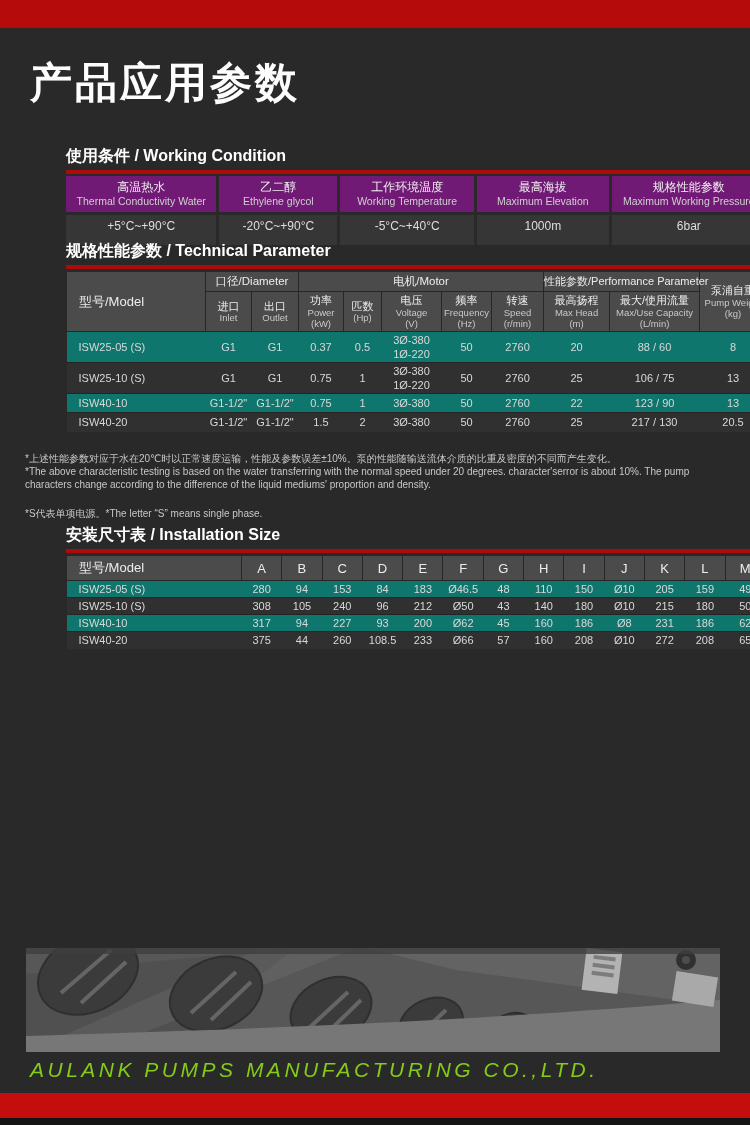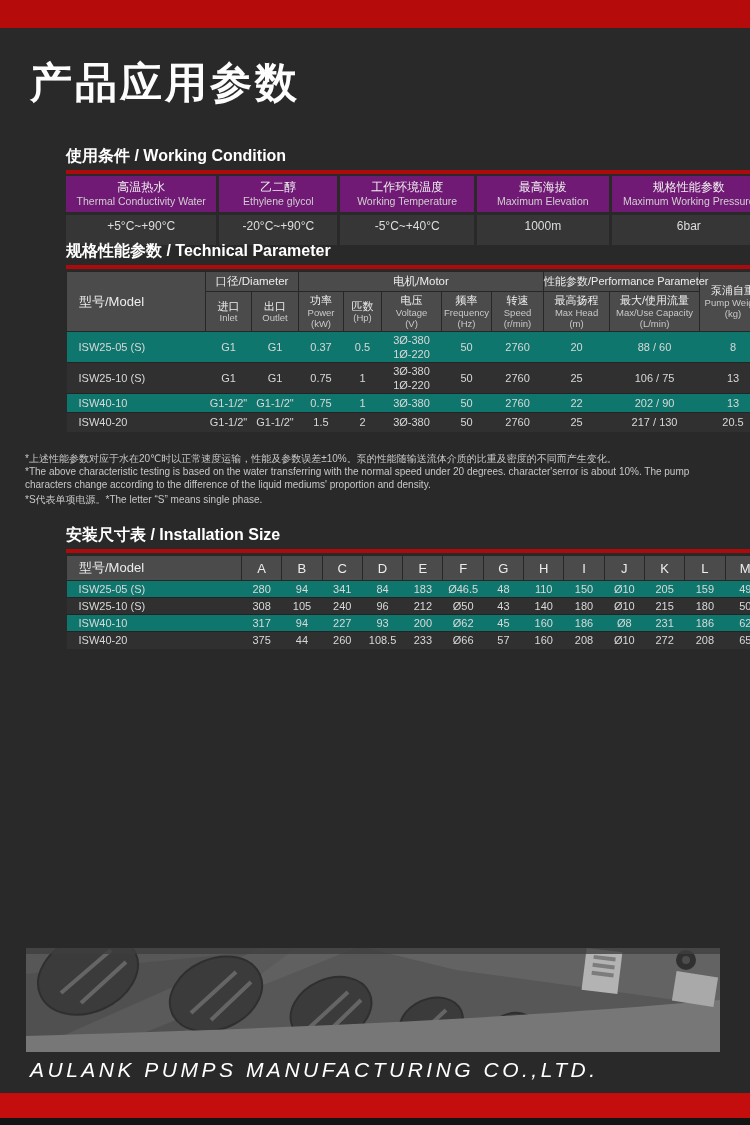--- a/index.html
+++ b/index.html
@@ -38,33 +38,33 @@
   .tech-table .sub-row th{height:39px;vertical-align:middle;}
   .h-zh{font-size:11px;color:#eeeeee;line-height:12.5px;}
   .h-en{font-size:9.5px;color:#c9c9c9;line-height:11px;}
   .tech-table tbody tr.tall{height:31px;}
   .tech-table tbody tr.short{height:19px;}
   .v-line{line-height:14px;}
 
   
   .notes{position:absolute;left:25px;top:452px;width:706px;color:#c7c7c7;font-size:10px;}
   .notes p{margin:0;line-height:13px;}
-  .notes .note-gap{margin-top:2px;}
+  .notes .note-gap{margin-top:16px;}
 
   
   .install-table thead tr{height:25px;}
   .install-table th{font-size:13px;}
   .install-table .model-th{font-size:13px;text-align:left;padding-left:12px;}
   .install-table tbody tr{height:17px;}
 
   
   .photo{position:absolute;left:26px;top:948px;width:694px;height:104px;}
   .photo svg{display:block;width:100%;height:100%;}
   .footer-company{
-    position:absolute;left:30px;top:1058px;color:#ffffff;
+    position:absolute;left:30px;top:1058px;color:#84cc16;
     font-size:21px;font-style:italic;letter-spacing:3.5px;font-weight:500;
   }
   .bottom-red{position:absolute;left:0;top:1093px;width:750px;height:25px;background:#c40d0d;}
   .bottom-dark{position:absolute;left:0;top:1118px;width:750px;height:7px;background:#141414;}
 </style>
 </head>
 <body>
 
 <div class="page">
 
@@ -226,21 +226,21 @@
             <td>G1-1/2"</td>
             <td>G1-1/2"</td>
             <td>0.75</td>
             <td>1</td>
             <td>
               <div class="v-line">3Ø-380</div>
             </td>
             <td>50</td>
             <td>2760</td>
             <td>22</td>
-            <td>202 / 90</td>
+            <td>123 / 90</td>
             <td>13</td>
           </tr>
           <tr class="short even">
             <td class="model-cell">ISW40-20</td>
             <td>G1-1/2"</td>
             <td>G1-1/2"</td>
             <td>1.5</td>
             <td>2</td>
             <td>
               <div class="v-line">3Ø-380</div>
@@ -284,21 +284,21 @@
             <th class="dim-th">K</th>
             <th class="dim-th">L</th>
             <th class="dim-th">M</th>
           </tr>
       </thead>
       <tbody id="install-body">
           <tr class="odd">
             <td class="model-cell">ISW25-05 (S)</td>
             <td>280</td>
             <td>94</td>
-            <td>341</td>
+            <td>153</td>
             <td>84</td>
             <td>183</td>
             <td>Ø46.5</td>
             <td>48</td>
             <td>110</td>
             <td>150</td>
             <td>Ø10</td>
             <td>205</td>
             <td>159</td>
             <td>49</td>

